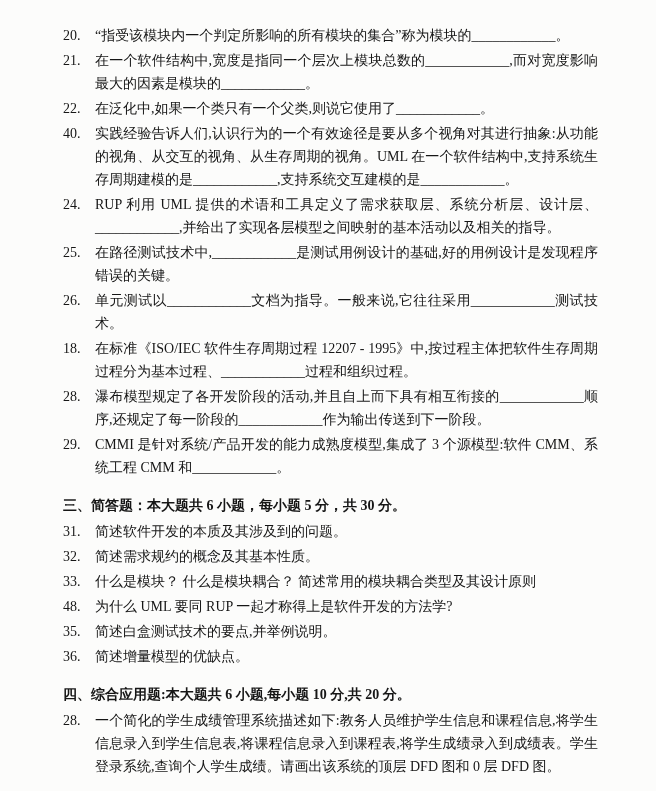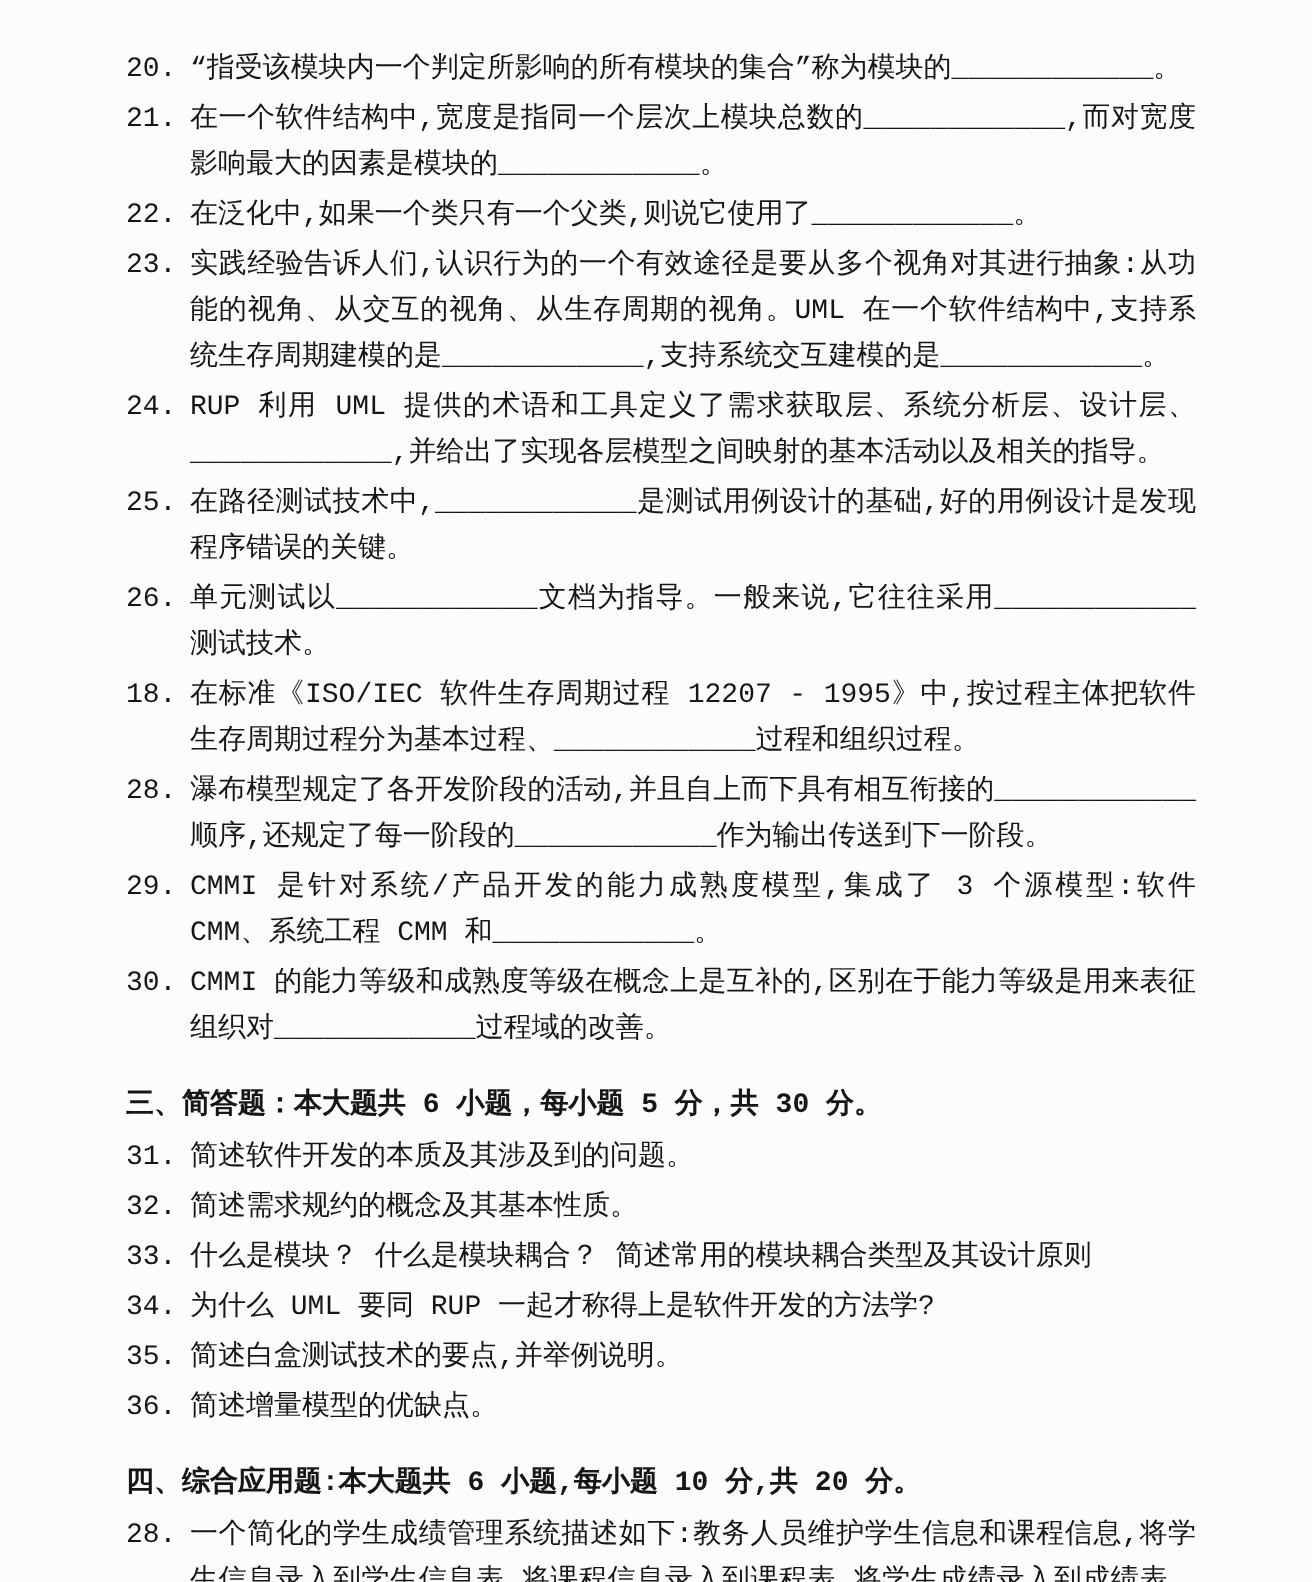--- a/index.html
+++ b/index.html
@@ -8,21 +8,21 @@
     background: #ffffff;
   }
   .page {
     position: relative;
     width: 656px;
     height: 791px;
     box-sizing: border-box;
     padding: 24px 58px 8px 63px;
     background: #fcfcfb;
     color: #161616;
-    font-family: Liberation Mono, monospace;
+    font-family: Liberation Serif, serif;
     font-size: 14px;
     line-height: 23px;
     overflow: hidden;
   }
   .item {
     margin: 0 0 2px 0;
   }
   .item.q {
     display: flex;
     align-items: flex-start;
@@ -60,21 +60,21 @@
     <span class="num">21.</span>
     <span class="txt">在一个软件结构中,宽度是指同一个层次上模块总数的____________,而对宽度影响最大的因素是模块的____________。</span>
   </div>
 
   <div class="item q">
     <span class="num">22.</span>
     <span class="txt">在泛化中,如果一个类只有一个父类,则说它使用了____________。</span>
   </div>
 
   <div class="item q">
-    <span class="num">23.</span>
+    <span class="num">40.</span>
     <span class="txt">实践经验告诉人们,认识行为的一个有效途径是要从多个视角对其进行抽象:从功能的视角、从交互的视角、从生存周期的视角。UML 在一个软件结构中,支持系统生存周期建模的是____________,支持系统交互建模的是____________。</span>
   </div>
 
   <div class="item q">
     <span class="num">24.</span>
     <span class="txt">RUP 利用 UML 提供的术语和工具定义了需求获取层、系统分析层、设计层、____________,并给出了实现各层模型之间映射的基本活动以及相关的指导。</span>
   </div>
 
   <div class="item q">
     <span class="num">25.</span>
@@ -94,24 +94,20 @@
   <div class="item q">
     <span class="num">28.</span>
     <span class="txt">瀑布模型规定了各开发阶段的活动,并且自上而下具有相互衔接的____________顺序,还规定了每一阶段的____________作为输出传送到下一阶段。</span>
   </div>
 
   <div class="item q">
     <span class="num">29.</span>
     <span class="txt">CMMI 是针对系统/产品开发的能力成熟度模型,集成了 3 个源模型:软件 CMM、系统工程 CMM 和____________。</span>
   </div>
 
-  <div class="item q">
-    <span class="num">30.</span>
-    <span class="txt">CMMI 的能力等级和成熟度等级在概念上是互补的,区别在于能力等级是用来表征组织对____________过程域的改善。</span>
-  </div>
 
   <div class="item section">
     <span class="txt">三、简答题：本大题共 6 小题，每小题 5 分，共 30 分。</span>
   </div>
 
   <div class="item q">
     <span class="num">31.</span>
     <span class="txt">简述软件开发的本质及其涉及到的问题。</span>
   </div>
 
@@ -119,21 +115,21 @@
     <span class="num">32.</span>
     <span class="txt">简述需求规约的概念及其基本性质。</span>
   </div>
 
   <div class="item q">
     <span class="num">33.</span>
     <span class="txt">什么是模块？ 什么是模块耦合？ 简述常用的模块耦合类型及其设计原则</span>
   </div>
 
   <div class="item q">
-    <span class="num">34.</span>
+    <span class="num">48.</span>
     <span class="txt">为什么 UML 要同 RUP 一起才称得上是软件开发的方法学?</span>
   </div>
 
   <div class="item q">
     <span class="num">35.</span>
     <span class="txt">简述白盒测试技术的要点,并举例说明。</span>
   </div>
 
   <div class="item q">
     <span class="num">36.</span>

